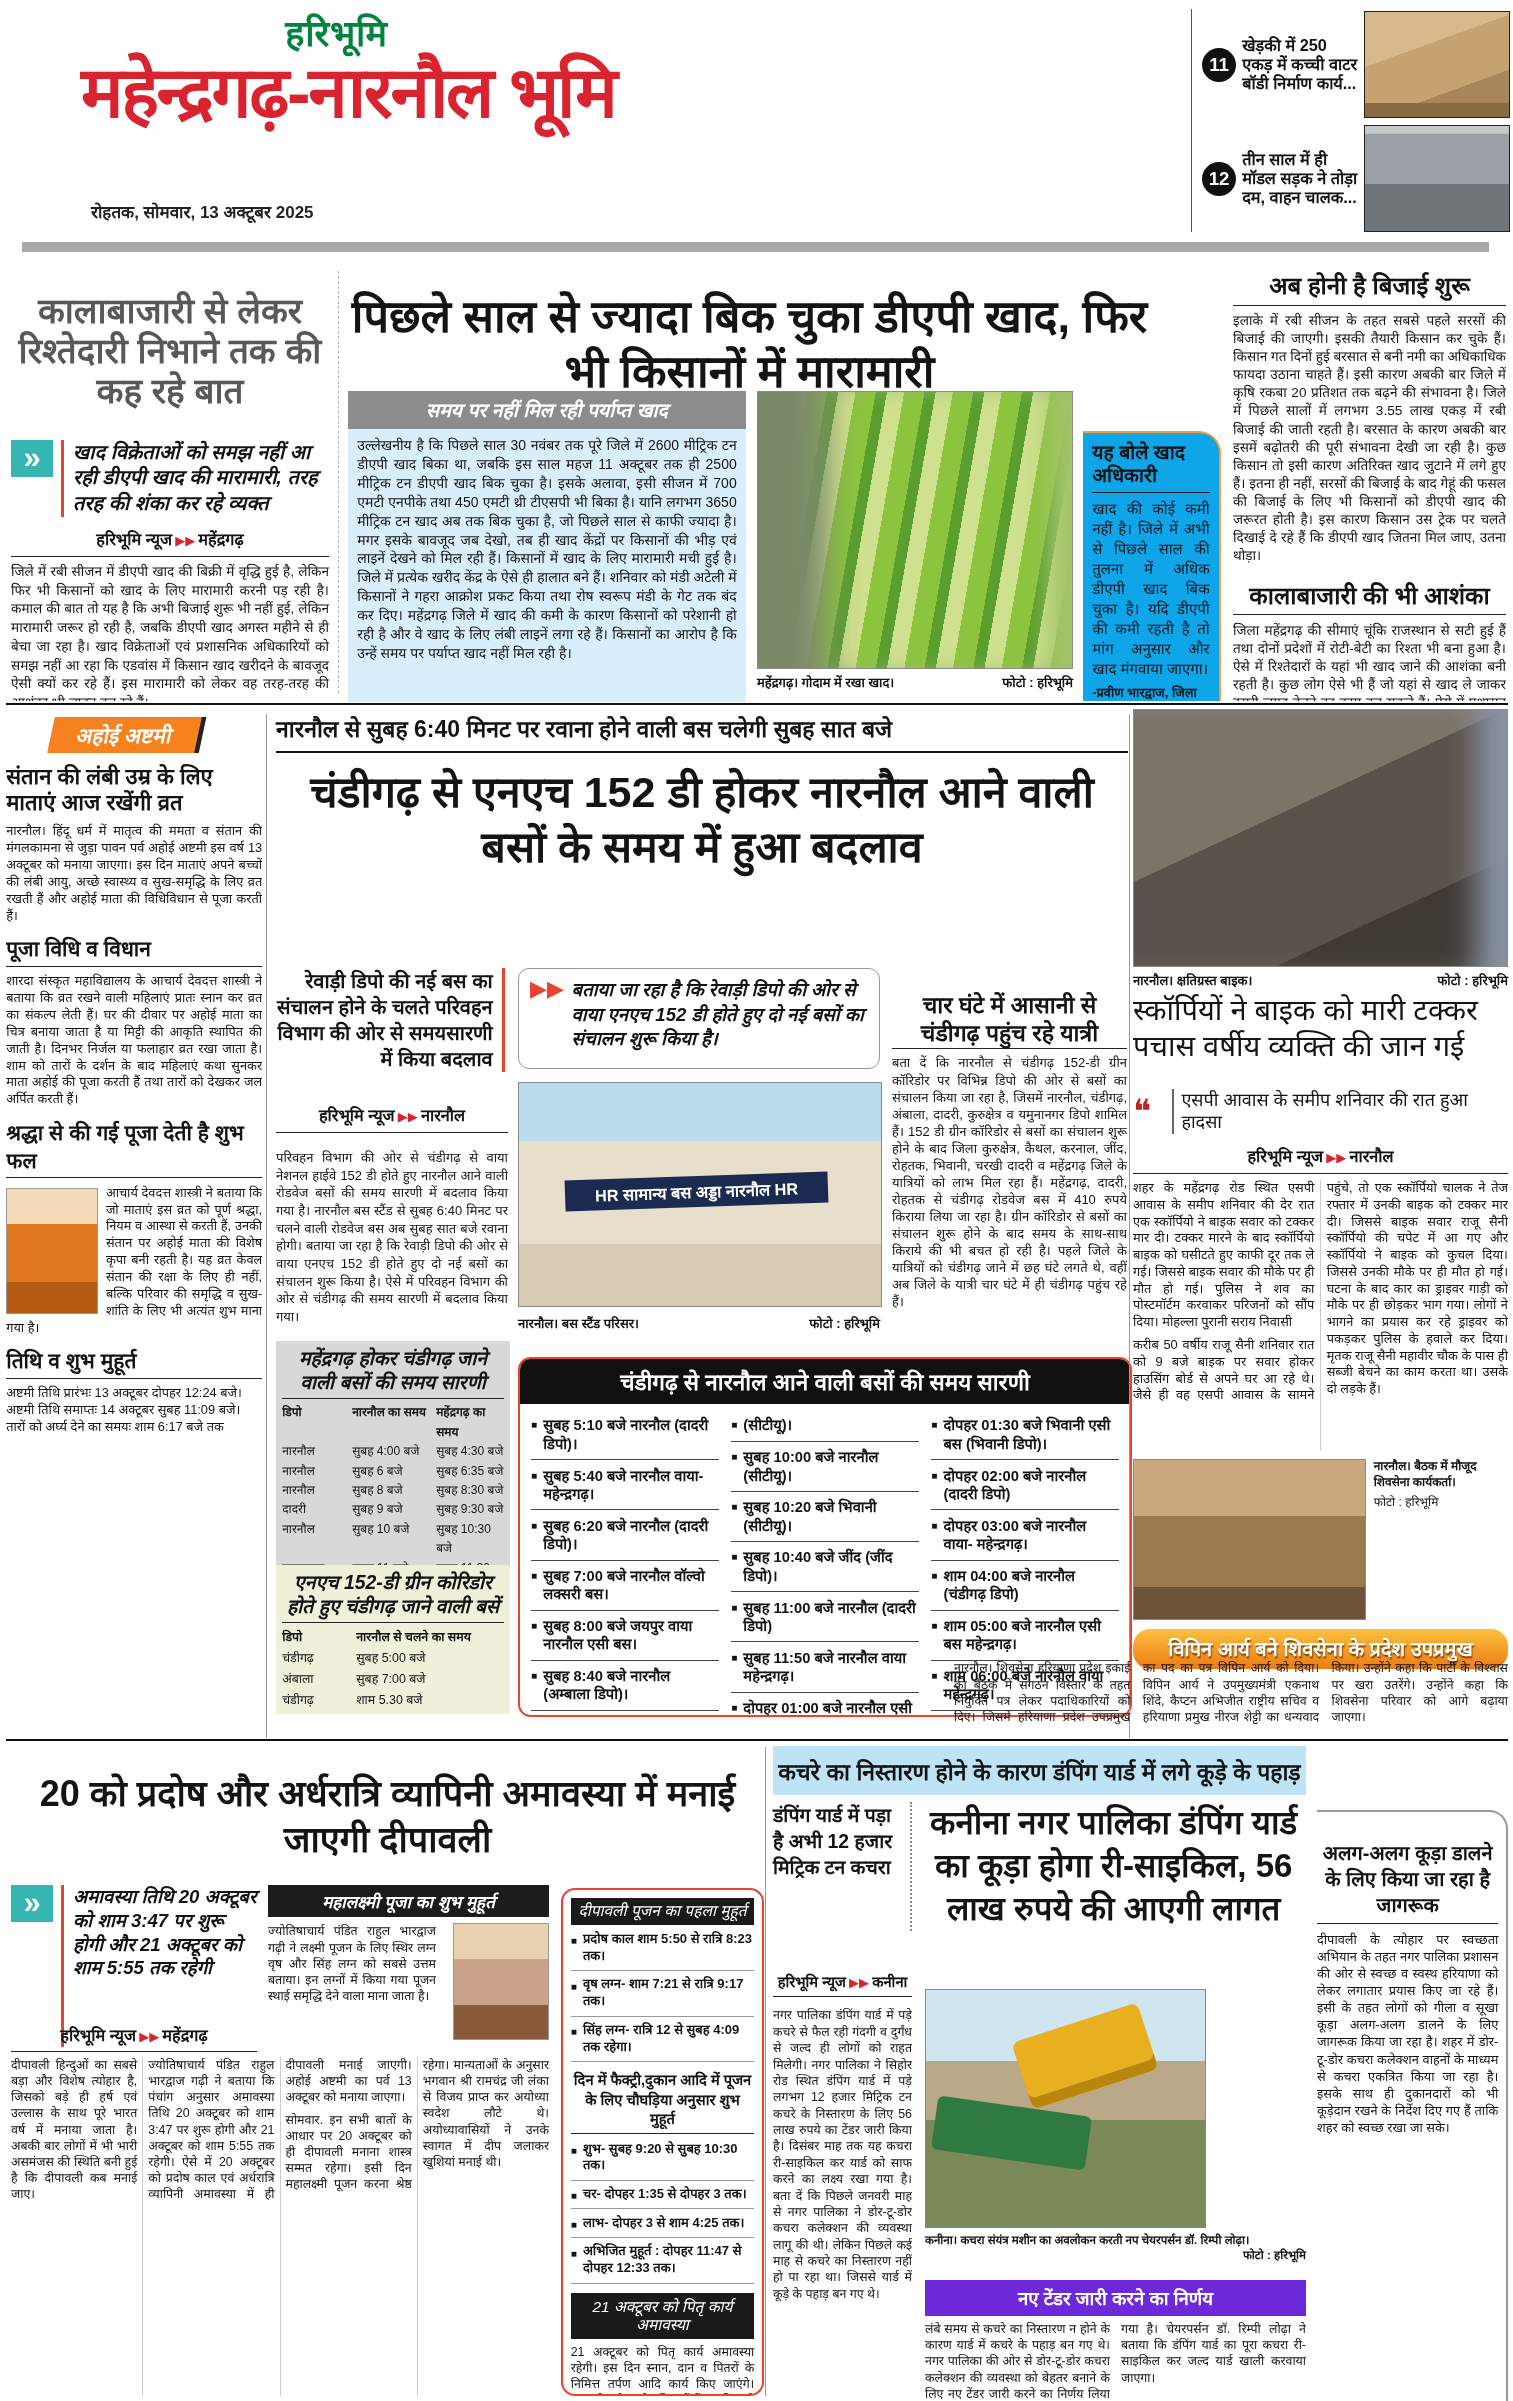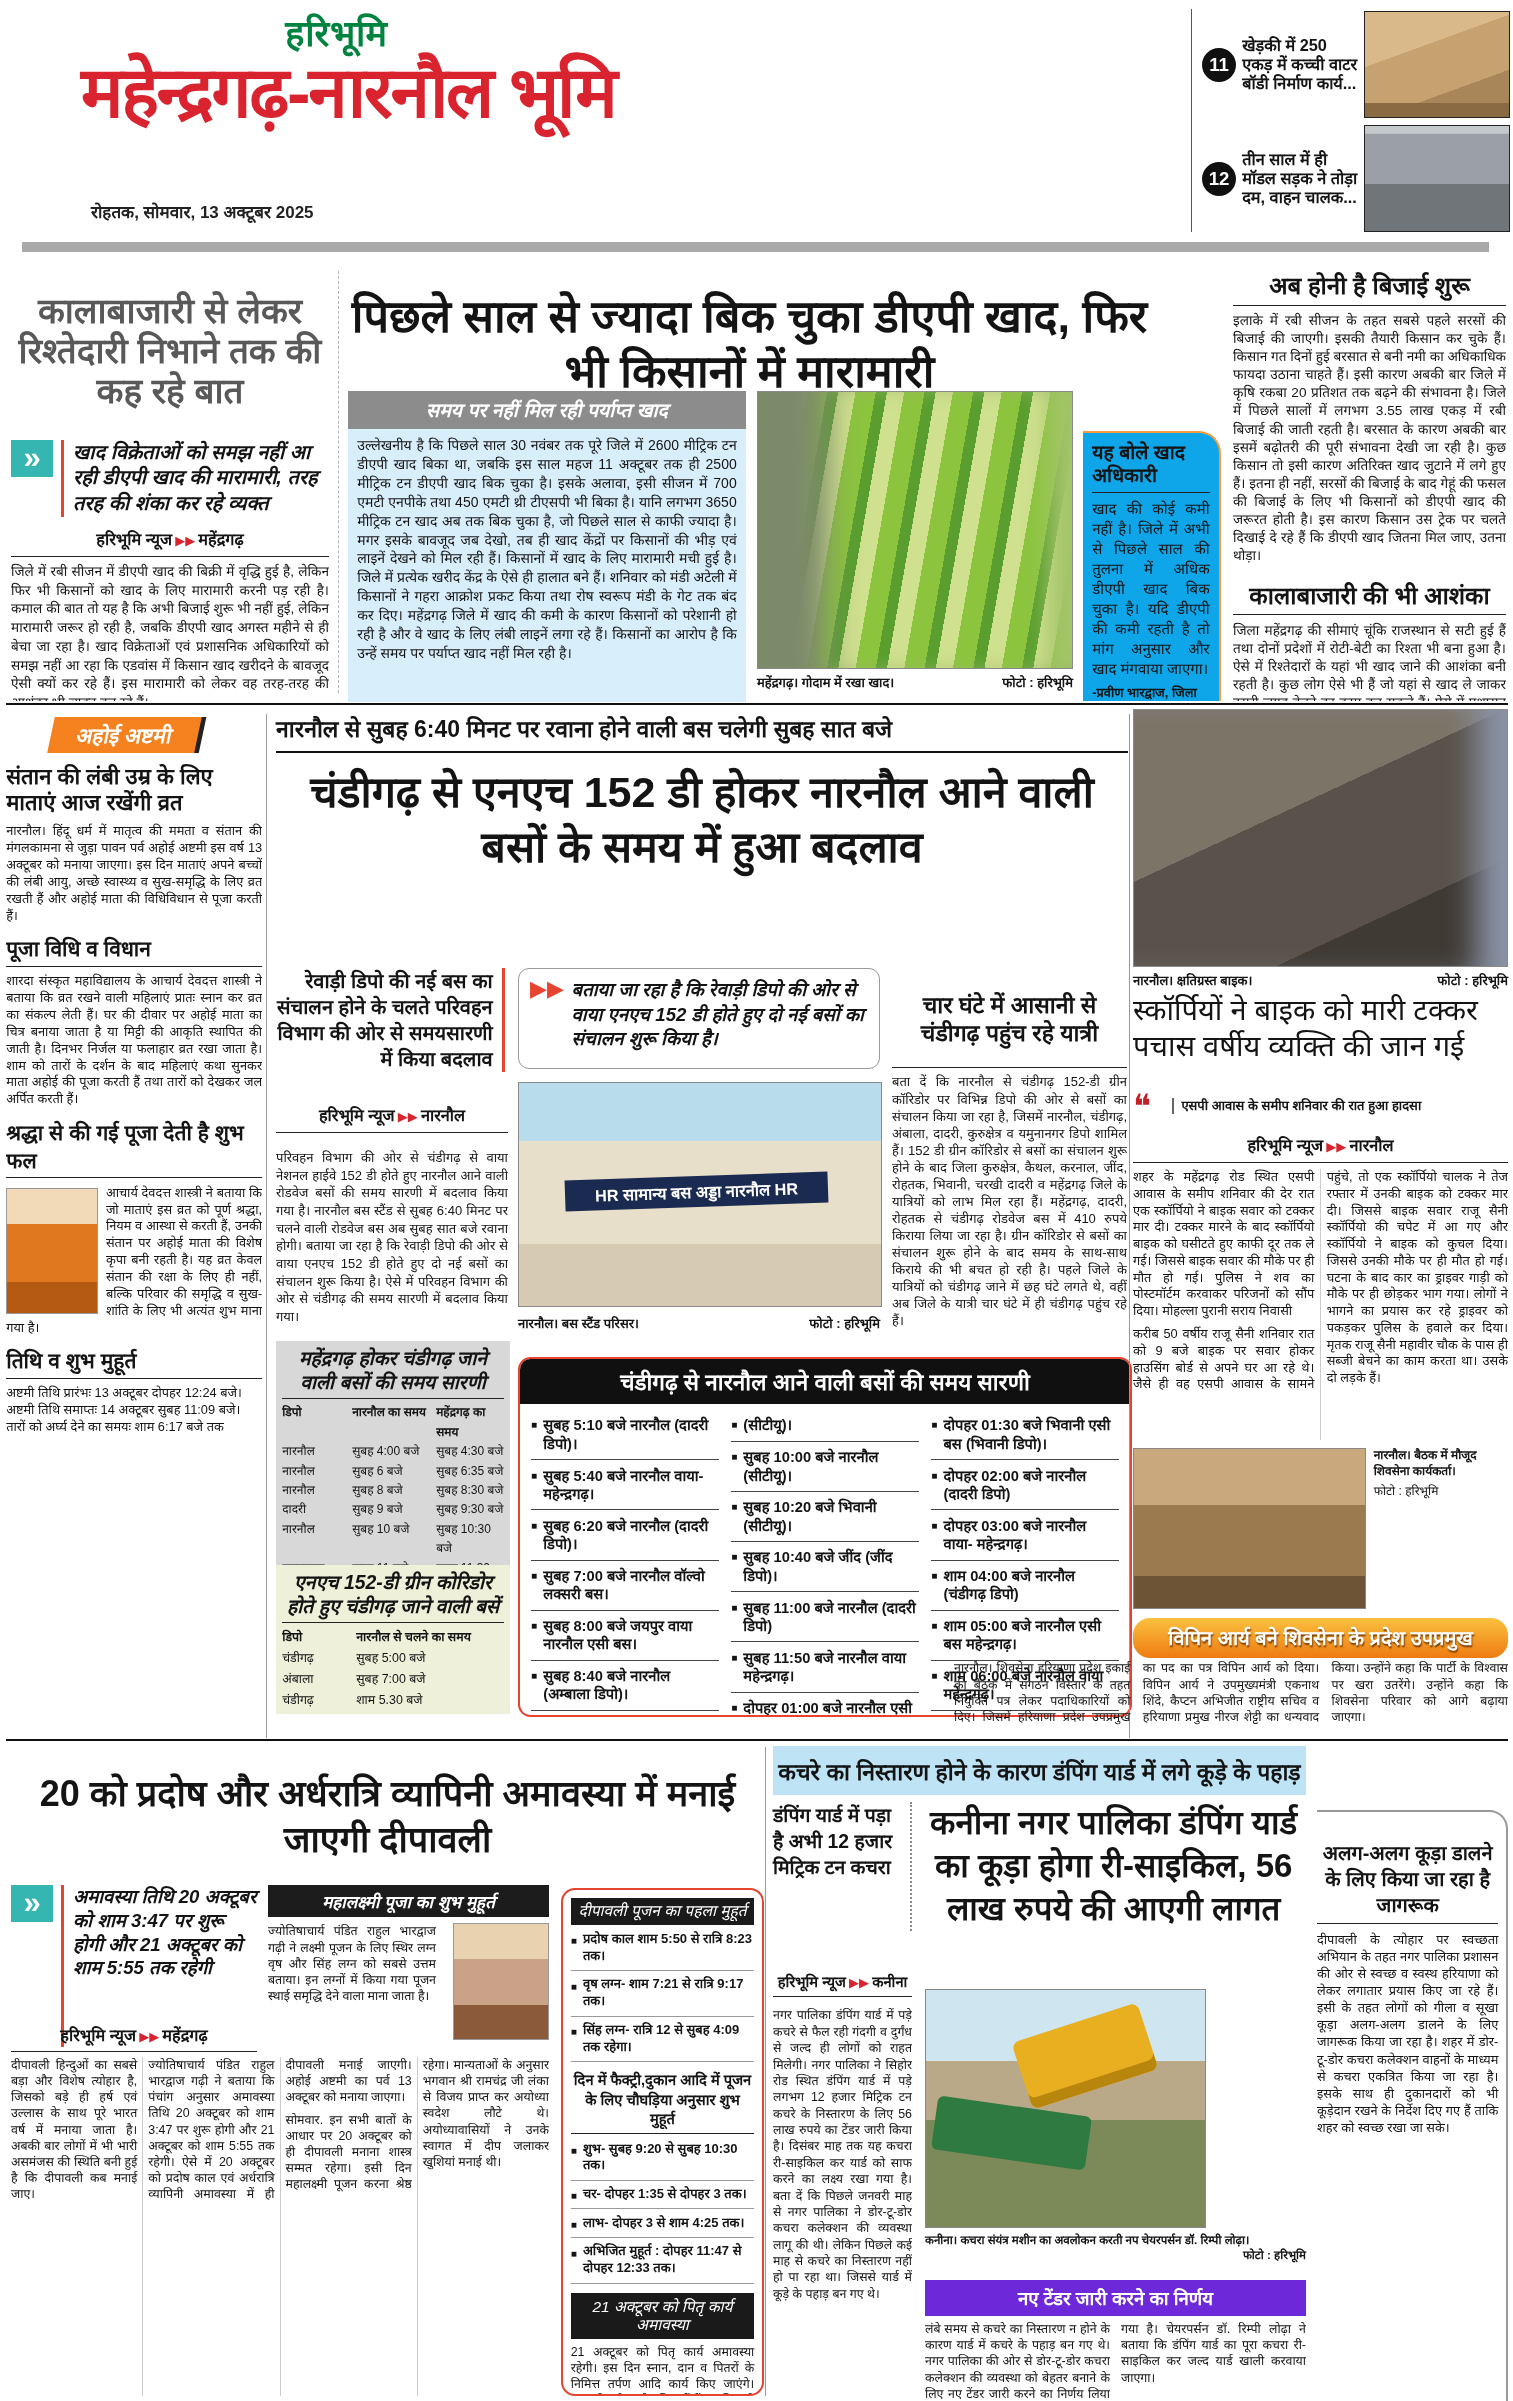--- a/index.html
+++ b/index.html
@@ -79,21 +79,21 @@
   .bus-body{left:0;top:424px;width:232px;height:200px;font-size:13px;line-height:1.36}
   .quotebox{left:242px;top:256px;width:362px;height:101px;border:1.5px solid #999;border-radius:11px;
             display:flex;gap:7.7px;padding:9.3px 11px;box-sizing:border-box;align-items:flex-start}
   .qb-ticks{color:#e8432e;font-size:22px;font-weight:bold;line-height:1}
   .qb-text{font-style:italic;font-weight:bold;font-size:18.6px;line-height:1.32}
   .busphoto{left:242px;top:370px;width:362px;height:223px;background:linear-gradient(#b8dcec 0 26%,#e8dfcb 26% 72%,#d6cbb2 72%);position:absolute}
   .bus-sign{position:absolute;left:46px;top:93px;width:263px;background:#1b2a50;color:#fff;font-size:16.3px;font-weight:bold;
             text-align:center;padding:4.6px 0;transform:rotate(-2deg)}
   .bus-cap{left:242px;top:598px;width:362px}
   .sidebar{left:616px;top:256px;width:235px;height:373px}
-  .sb-title{font-size:23px;font-weight:bold;text-align:center;border-bottom:1.5px solid #222;padding-bottom:20px;margin-bottom:5.4px;line-height:1.22}
+  .sb-title{font-size:23px;font-weight:bold;text-align:center;border-bottom:1.5px solid #222;padding-bottom:1px;margin-bottom:5.4px;line-height:1.22}
   .sb-body{font-size:13px;line-height:1.31}
   .table1{left:0;top:629px;width:234px;background:#d8d8d8;padding:6.2px 6.2px 4.6px;box-sizing:border-box}
   .t-title{font-style:italic;font-weight:bold;font-size:19.4px;text-align:center;border-bottom:1.5px solid #222;
            padding-bottom:3.1px;margin-bottom:4.6px;line-height:1.22}
   .trow{display:flex;font-size:12px;line-height:1.62}
   .trow.h{font-weight:bold}
   .trow .c1{width:70px}.trow .c2{width:84px}.trow .c3{flex:1}
   .table2{left:0;top:853px;width:234px;height:149px;background:#eef0d9;padding:6.2px;box-sizing:border-box;overflow:hidden}
   .trow2{display:flex;font-size:12.4px;line-height:1.7}
   .trow2.h{font-weight:bold}
@@ -103,21 +103,21 @@
   .t3-cols{display:flex;gap:12.4px;padding:6.2px 11px}
   .t3col{flex:1}
   .t3item{display:flex;gap:6.2px;font-size:14.7px;font-weight:bold;line-height:1.25;padding:6.2px 0;border-bottom:1.5px solid #444}
   .sq{font-size:10px;margin-top:3.1px}
   
   #accident{left:1133px;top:709px;width:375px;height:937px}
   .ph-bike{height:256px;background:linear-gradient(155deg,#7d7468 0 40%,#5a524a 40% 75%,#3f3a34 75%);box-shadow:inset -46px 0 31px -15.5px #8a93a6}
   .acc-head{font-size:29px;font-weight:normal;text-align:left;line-height:1.24;margin-top:4px}
   .acc-deck{display:flex;gap:7.7px;margin-top:7.7px;align-items:center}
   .comma-icon{color:#c22127;font-size:34px;line-height:1;flex:0 0 31px}
-  .acc-deck-text{border-left:2.3px solid #666;padding-left:7.7px;font-weight:bold;font-size:13px;line-height:1.25}
+  .acc-deck-text{border-left:2.3px solid #666;padding-left:7.7px;font-weight:normal;font-size:18px;line-height:1.25}
   .acc-byline{border-bottom:1.5px solid #222;padding-bottom:6.2px}
   .acc-body{columns:2;column-gap:12.4px;column-rule:0.8px solid #ccc;font-size:12.8px;line-height:1.31;height:271px;overflow:hidden;margin-top:6.2px}
   .meet-row{display:flex;gap:7.7px;margin-top:7.7px}
   .meet-photo{width:231px;height:159px;border:0.8px solid #888;background:linear-gradient(#caa87e 0 35%,#9c7a50 35% 80%,#6e5436 80%)}
   .meet-cap{width:130px;font-size:12px;font-weight:bold;line-height:1.3}
   .meet-credit{font-weight:normal;margin-top:4.6px}
   .orange-banner{margin-top:9.3px;background:linear-gradient(#fbc13f,#ee7b12);border-radius:17px;color:#fff;text-align:center;
                  font-size:20px;font-weight:bold;padding:6.2px 0;text-shadow:0.8px 1.5px 1.5px #7a3c00}
   #shiv-cont{left:954px;top:1648px;width:554px;height:87px;columns:3;column-gap:12.4px;font-size:12.4px;line-height:1.3;overflow:hidden}
   #ruleB{left:6.2px;top:1739px;width:1502px}

